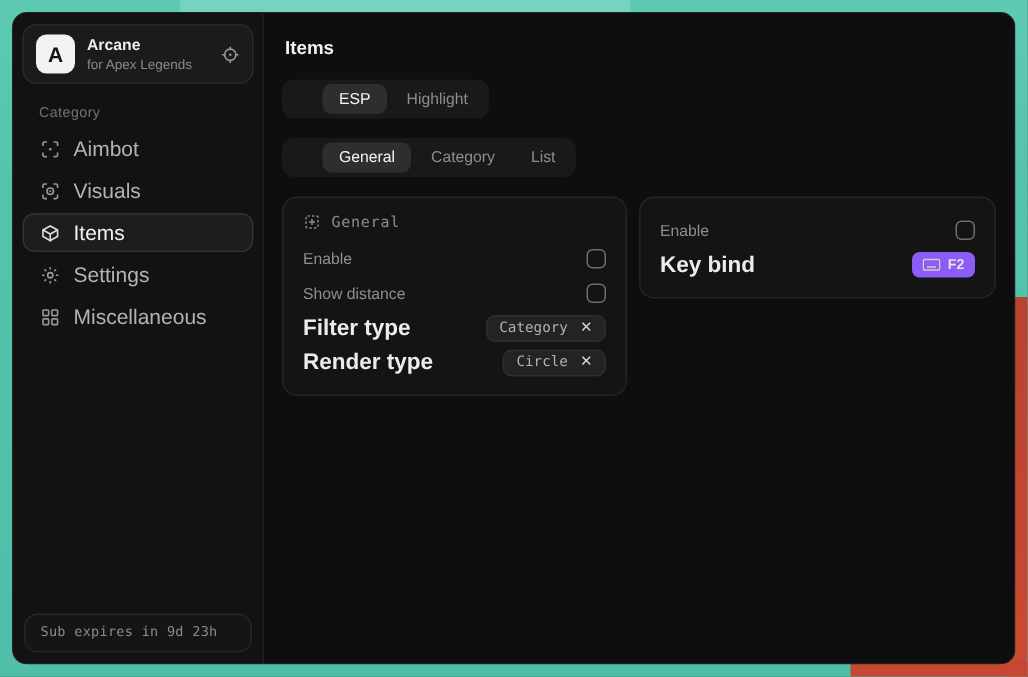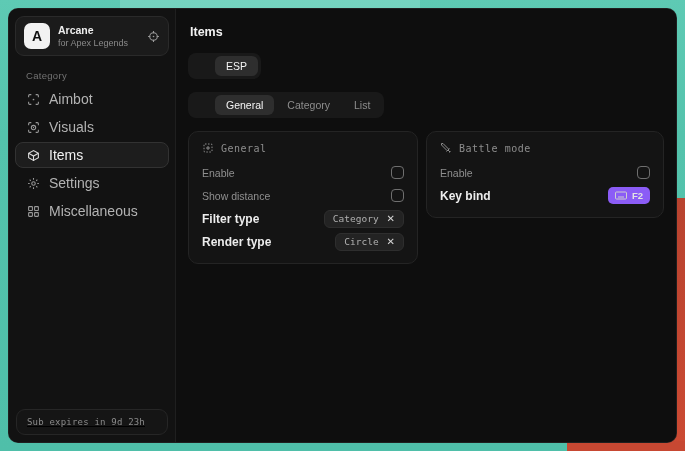--- a/index.html
+++ b/index.html
@@ -24,21 +24,21 @@
   .target-ico { color:#9a9a9a; display:flex; }
 
   .cat-label { font-size:9.5px; color:#737373; margin:14px 0 4px 17px; letter-spacing:.3px; }
 
   .nav { display:flex; flex-direction:column; }
   .nav-item { height:26px; margin:1px 6px; padding:0 11px; display:flex; align-items:center; gap:9px; color:#b3b3b3; font-size:14px; border:1px solid transparent; border-radius:8px; cursor:default; }
   .nav-item .ico { color:#989898; display:flex; }
   .nav-item.active { background:#1d1d1d; border-color:#323232; color:#f2f2f2; }
   .nav-item.active .ico { color:#dcdcdc; }
 
-  .side-footer { position:absolute; left:7px; right:7px; bottom:7px; background:#151515; border:1px solid #262626; border-radius:9px; padding:7px 10px; font-family:"DejaVu Sans Mono", monospace;text-decoration:underline; }
+  .side-footer { position:absolute; left:7px; right:7px; bottom:7px; background:#151515; border:1px solid #262626; border-radius:9px; padding:7px 10px; font-family:"DejaVu Sans Mono", monospace; }
   .foot-line1 { font-size:9px; color:#8b8b8b; letter-spacing:.2px; }
   .foot-line2 { font-size:9px; color:#cfcfcf; margin-top:4px; letter-spacing:.2px; }
 
   
   .main { flex:1; padding:14px 12px; position:relative; background:#0e0e0e; }
   .page-title { font-size:12.5px; font-weight:bold; color:#f2f2f2; margin:2px 0 14px 2px; }
 
   .tabgroup { display:inline-flex; background:#191919; border-radius:8px; padding:3px; gap:2px; margin-bottom:13px; }
   .tabrow { display:block; }
   .tab { font-size:10.5px; color:#8d8d8d; padding:4px 11px; border-radius:6px; cursor:default; }
@@ -47,21 +47,21 @@
   .cards { display:flex; gap:8px; align-items:flex-start; }
   .card { background:#141414; border:1px solid #242424; border-radius:10px; padding:10px 13px; }
   .card.c1 { width:230px; }
   .card.c2 { width:238px; }
   .card-head { display:flex; align-items:center; gap:7px; margin-bottom:7px; }
   .card-head .ico { color:#8d8d8d; display:flex; }
   .card-title { font-family:"DejaVu Sans Mono", monospace; font-size:10px; color:#8d8d8d; letter-spacing:.5px; }
 
   .row { display:flex; align-items:center; justify-content:space-between; height:23px; }
   .row-label { font-size:10.5px; color:#8f8f8f; }
-  .row-label.bright { color:#ececec; font-weight:bold; font-size:12px; }
+  .row-label.bright { color:#ececec; font-weight:bold; font-size:15px; }
 
   .checkbox { width:13px; height:13px; border:1.5px solid #6f6f6f; border-radius:4px; background:transparent; }
 
   .pill { display:inline-flex; align-items:center; gap:8px; background:#232323; border:1px solid #2e2e2e; border-radius:6px; padding:2px 8px; height:18px; }
   .pill-val { font-family:"DejaVu Sans Mono", monospace; font-size:9.5px; color:#b0b0b0; }
   .pill-x { font-size:10px; color:#d6d6d6; line-height:1; }
 
   .keybadge { display:inline-flex; align-items:center; gap:5px; background:#8b5cf6; border-radius:5px; padding:2px 7px; height:17px; }
   .keybadge .ico { color:#cfcfcf; display:flex; }
   .key-val { font-size:9.5px; color:#e3e3e3; font-weight:bold; }
@@ -171,20 +171,21 @@
 
   </div>
 
   <div class="main">
 
     <div class="page-title">Items</div>
 
     <div class="tabrow">
       <div class="tabgroup">
         <div class="tab active">ESP</div>
+        <div class="tab">Highlight</div>
       </div>
     </div>
 
     <div class="tabrow">
       <div class="tabgroup">
         <div class="tab active">General</div>
         <div class="tab">Category</div>
         <div class="tab">List</div>
       </div>
     </div>
@@ -224,31 +225,20 @@
         <div class="row">
           <span class="row-label bright">Render type</span>
           <span class="pill">
             <span class="pill-val">Circle</span>
             <span class="pill-x">✕</span>
           </span>
         </div>
       </div>
 
       <div class="card c2">
-        <div class="card-head">
-          <span class="ico">
-            <svg width="12" height="12" viewBox="0 0 24 24" fill="none" stroke="currentColor" stroke-width="2">
-              <path d="M14.5 17.5L3 6V3h3l11.5 11.5"></path>
-              <path d="M13 19l6-6"></path>
-                <path d="M16 16l4 4"></path>
-                <path d="M19 21l2-2"></path>
-            </svg>
-          </span>
-          <span class="card-title">Battle mode</span>
-        </div>
 
         <div class="row">
           <span class="row-label">Enable</span>
           <span class="checkbox"></span>
         </div>
 
         <div class="row">
           <span class="row-label bright">Key bind</span>
           <span class="keybadge">
             <span class="ico">

